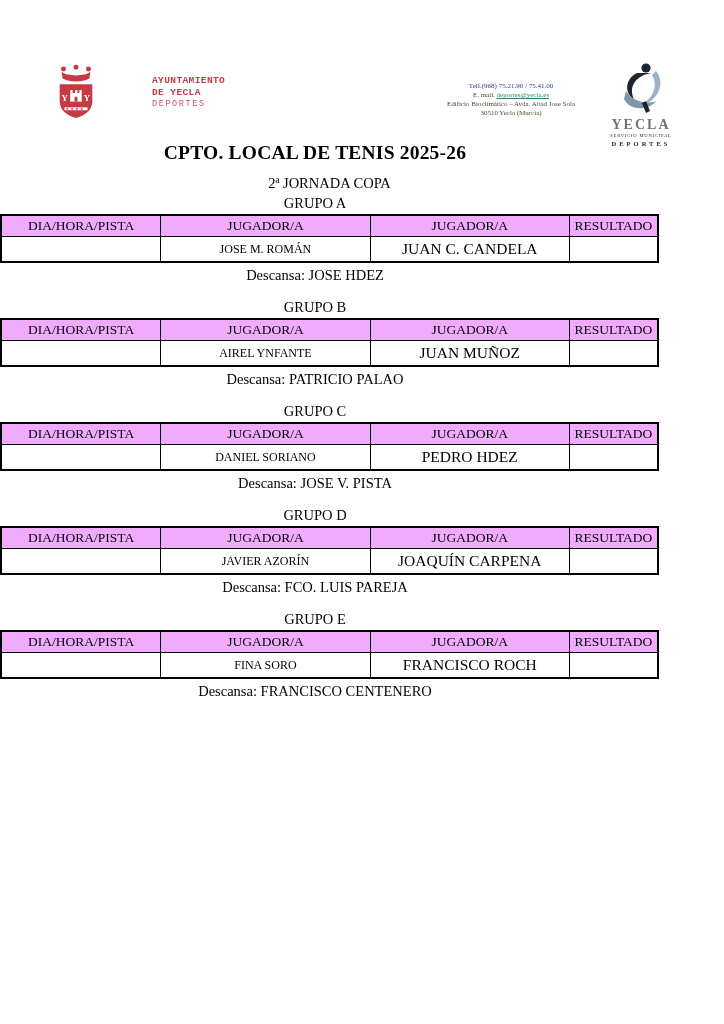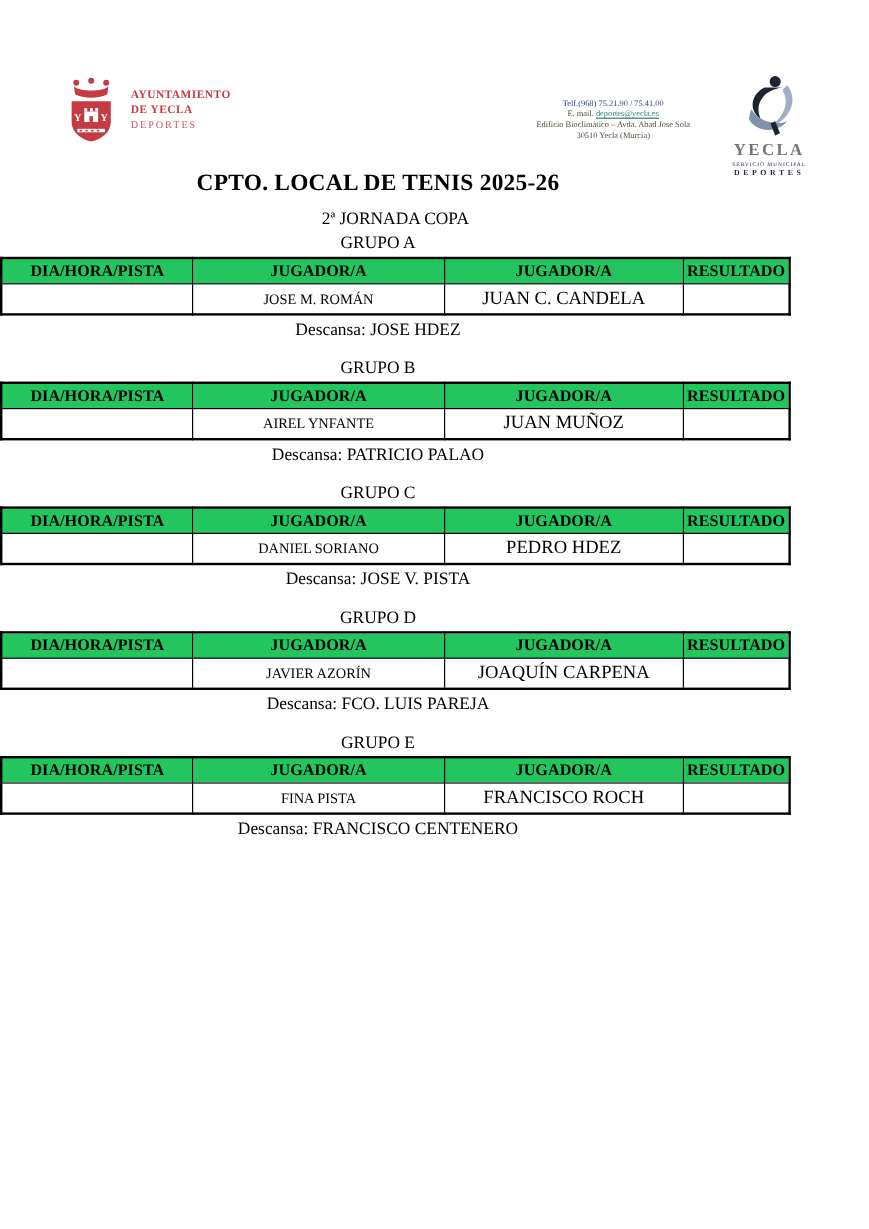--- a/index.html
+++ b/index.html
@@ -9,23 +9,23 @@
     font-family:"Liberation Serif", serif;
     color:#000;
   }
   .page { position:relative; width:724px; height:1024px; overflow:hidden; background:#fff; }
 
   
   .header { position:absolute; top:0; left:0; width:724px; height:142px; }
 
   .org-logo { position:absolute; left:52px; top:64px; display:flex; align-items:center; gap:9px; }
   .org-text {
-    font-family:Liberation Serif, serif;
+    font-family:Liberation Mono, monospace;
     color:#c43b44; font-weight:bold;
-    font-size:9.5px; line-height:1.25; letter-spacing:0.4px;
+    font-size:9.5px; line-height:1.25; letter-spacing:0.4px;margin-left:43px;
   }
   .org-text .org-line3 { font-weight:normal; letter-spacing:1.6px; color:#cb5560; font-size:8.5px; }
 
   .contact {
     position:absolute; left:440px; top:82px; width:142px;
     text-align:center; font-size:7px; line-height:1.3; color:#474f39;
   }
   .contact .phone { color:#2d3b8e; }
   .contact .email-link { color:#2e7d6e; text-decoration:underline; cursor:pointer; }
 
@@ -44,21 +44,21 @@
   .group { margin:0 0 0 0; }
   .group-heading { font-size:14.5px; margin:0 0 2px 0; }
 
   table.group-table {
     width:659px; margin:0 auto;
     border-collapse:collapse; table-layout:fixed;
     border:2px solid #000;
   }
   .group-table th, .group-table td { border:1.7px solid #000; padding:0 2px; overflow:hidden; white-space:nowrap; }
   .group-table th {
-    background:#22c55e; font-weight:bold;
+    background:#f0abfc; font-weight:normal;
     font-size:13.5px; height:20px; text-align:center;
   }
   .group-table td { height:24px; font-size:12px; text-align:center; vertical-align:middle; }
   .group-table td.cell-p2 { font-size:15.5px; }
 
   .rest-line { font-size:14.5px; margin:4px 0 15px 0; }
 </style>
 </head>
 <body>
 
@@ -255,21 +255,21 @@
             <tr>
           <th>DIA/HORA/PISTA</th>
           <th>JUGADOR/A</th>
           <th>JUGADOR/A</th>
           <th>RESULTADO</th>
         </tr>
           </thead>
         <tbody>
             <tr>
           <td class="cell-schedule"></td>
-          <td class="cell-p1">FINA PISTA</td>
+          <td class="cell-p1">FINA SORO</td>
           <td class="cell-p2">FRANCISCO ROCH</td>
           <td class="cell-result"></td>
         </tr>
           </tbody>
       </table>
       <div class="rest-line">Descansa: FRANCISCO CENTENERO</div>
     </section>
 
   </div>
 </div>

